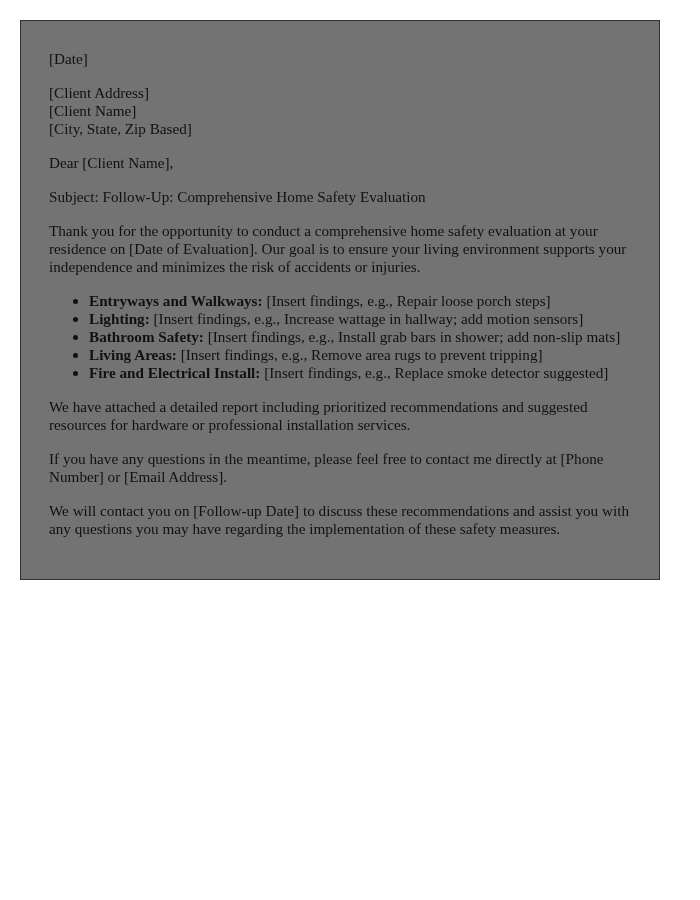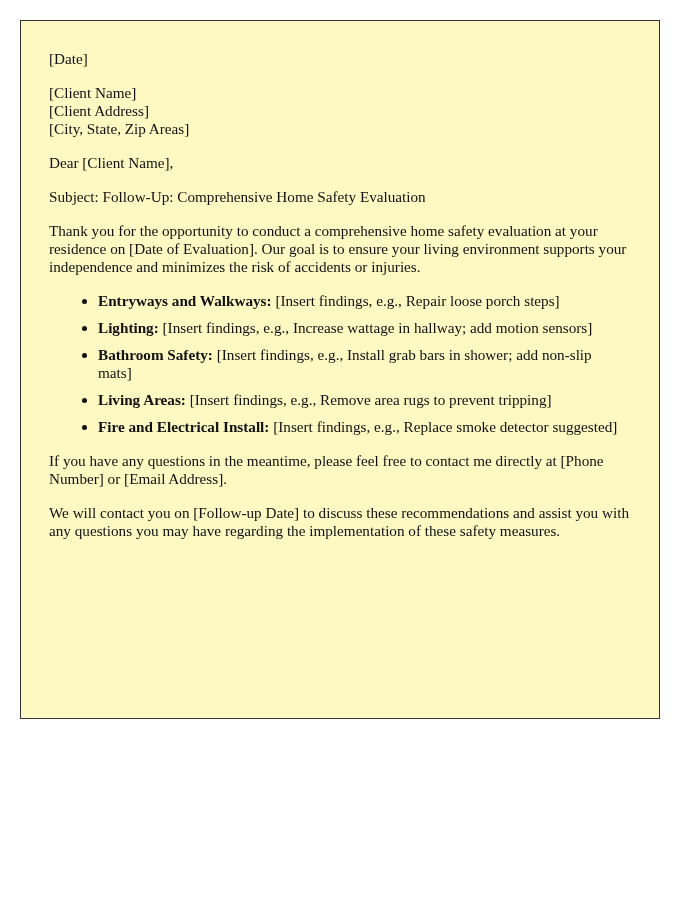--- a/index.html
+++ b/index.html
@@ -1,55 +1,56 @@
 <!DOCTYPE html>
 <html><head>
 <meta charset="utf-8">
 <style>
   html, body { margin: 0; padding: 0; background: #ffffff; }
   body { width: 700px; height: 900px; position: relative; overflow: hidden; }
   .letter {
     position: absolute; left: 20px; top: 20px;
-    width: 640px; height: 699px;
+    width: 640px; height: 560px;
     border: 1px solid #333333; box-sizing: border-box;
-    background: #fef9c3;
+    background: #737373;
     padding: 29px 28px 0 28px;
     font-family: "Liberation Serif", "DejaVu Serif", serif;
     font-size: 15.2px; line-height: 18px; color: #111111;
   }
   .letter p { margin: 0 0 16px 0; }
   .line { display: block; }
   ul.findings { margin: 0 0 16px 0; padding-left: 40px; list-style: disc; }
-  ul.findings li { margin: 9px; }
+  ul.findings li { margin: 0; }
   .label { font-weight: bold; }
 </style>
 </head>
 <body>
 
 <div class="letter">
   <p>[Date]</p>
 
   <p>
+    <span class="line">[Client Address]</span>
     <span class="line">[Client Name]</span>
-    <span class="line">[Client Address]</span>
-    <span class="line">[City, State, Zip Areas]</span>
+    <span class="line">[City, State, Zip Based]</span>
   </p>
 
   <p>Dear [Client Name],</p>
 
   <p>Subject: Follow-Up: Comprehensive Home Safety Evaluation</p>
 
   <p>Thank you for the opportunity to conduct a comprehensive home safety evaluation at your residence on [Date of Evaluation]. Our goal is to ensure your living environment supports your independence and minimizes the risk of accidents or injuries.</p>
 
 
   <ul class="findings">
     <li><span class="label">Entryways and Walkways:</span><span> [Insert findings, e.g., Repair loose porch steps]</span></li>
     <li><span class="label">Lighting:</span><span> [Insert findings, e.g., Increase wattage in hallway; add motion sensors]</span></li>
     <li><span class="label">Bathroom Safety:</span><span> [Insert findings, e.g., Install grab bars in shower; add non-slip mats]</span></li>
     <li><span class="label">Living Areas:</span><span> [Insert findings, e.g., Remove area rugs to prevent tripping]</span></li>
     <li><span class="label">Fire and Electrical Install:</span><span> [Insert findings, e.g., Replace smoke detector suggested]</span></li>
   </ul>
 
+  <p>We have attached a detailed report including prioritized recommendations and suggested resources for hardware or professional installation services.</p>
   <p>If you have any questions in the meantime, please feel free to contact me directly at [Phone Number] or [Email Address].</p>
   <p>We will contact you on [Follow-up Date] to discuss these recommendations and assist you with any questions you may have regarding the implementation of these safety measures.</p>
 
 
 </div>
 
 </body></html>

